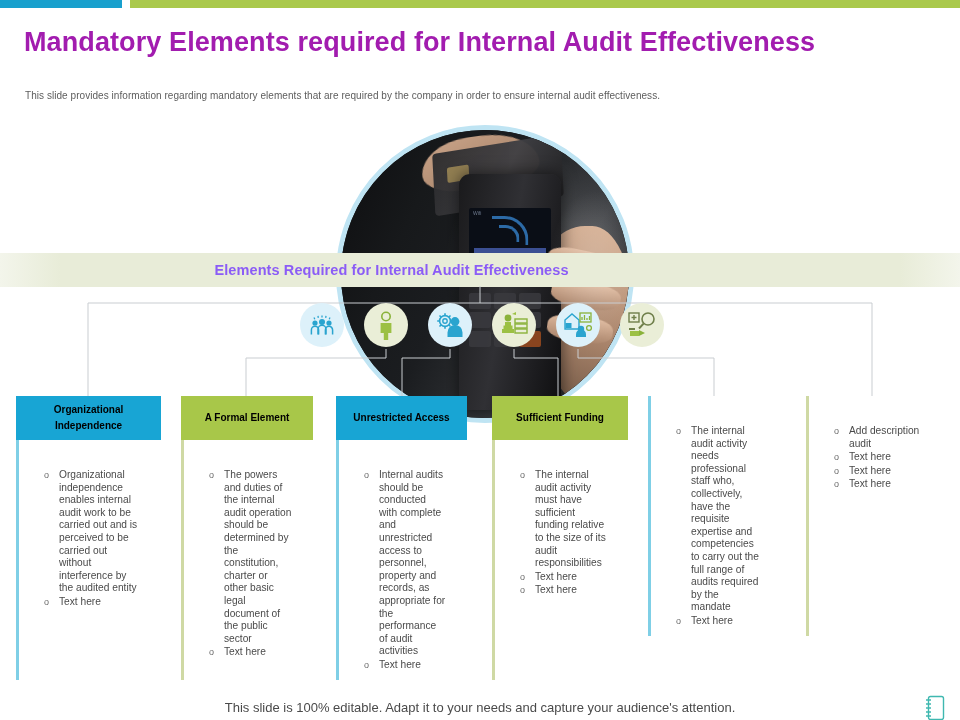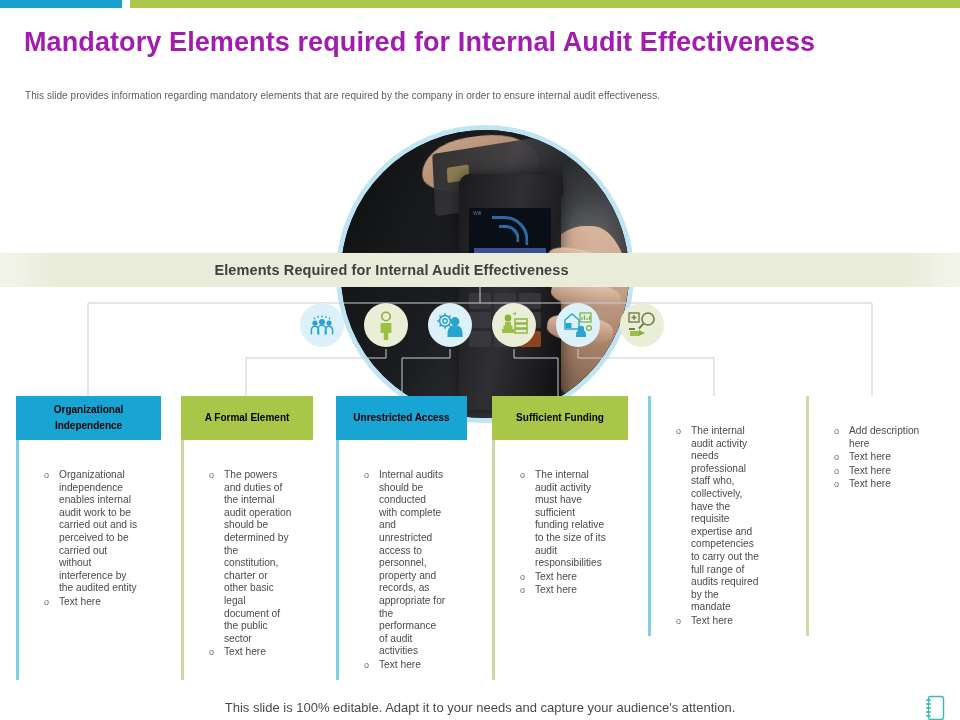--- a/index.html
+++ b/index.html
@@ -117,21 +117,21 @@
     position:absolute;left:0;top:253px;width:960px;height:34px;
     background:#e8ecd8;
   }
   .banner-fade-l{position:absolute;left:0;top:253px;width:60px;height:34px;
     background:linear-gradient(90deg,#f3f5eb,#e8ecd8);}
   .banner-fade-r{position:absolute;right:0;top:253px;width:60px;height:34px;
     background:linear-gradient(270deg,#f3f5eb,#e8ecd8);}
   .banner-text{
     position:absolute;left:0;top:253px;width:783px;height:34px;
     display:flex;align-items:center;justify-content:center;
-    font-size:14.5px;font-weight:bold;color:#404040;letter-spacing:.1px;
+    font-size:14.5px;font-weight:bold;color:#8b5cf6;letter-spacing:.1px;
   }
 
   
   .connectors{position:absolute;left:0;top:286px;width:960px;height:112px;}
 
   
   .iconrow{position:absolute;left:0;top:303px;width:960px;height:46px;}
   .icon-badge{
     position:absolute;top:0;width:44px;height:44px;border-radius:50%;
     display:flex;align-items:center;justify-content:center;
@@ -379,21 +379,21 @@
       <ul class="bullets">
         <li>The internal audit activity needs professional staff who, collectively, have the requisite expertise and competencies to carry out the full range of audits required by the mandate</li>
         <li>Text here</li>
       </ul>
     </div>
   </div>
 
   <div class="col" style="left:806px;width:136px;">
     <div class="col-body green">
       <ul class="bullets">
-        <li>Add description here</li>
+        <li>Add description audit</li>
         <li>Text here</li>
         <li>Text here</li>
         <li>Text here</li>
       </ul>
     </div>
   </div>
 
   <div class="footer-text">This slide is 100% editable. Adapt it to your needs and capture your audience's attention.</div>
   <svg class="notebook-icon" viewBox="0 0 22 28">
     <rect x="4.5" y="2.5" width="15" height="23" rx="2" fill="none" stroke="#3fb8b0" stroke-width="1.4"></rect>

